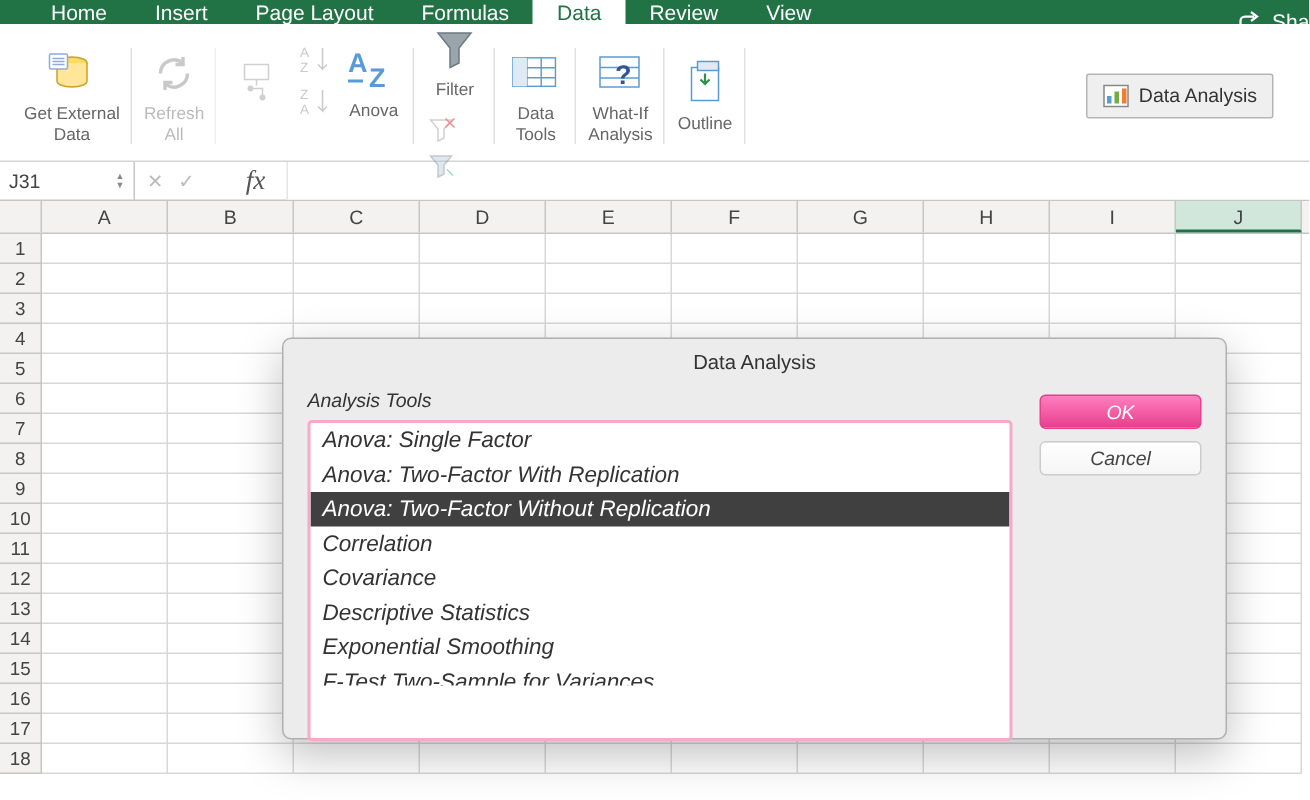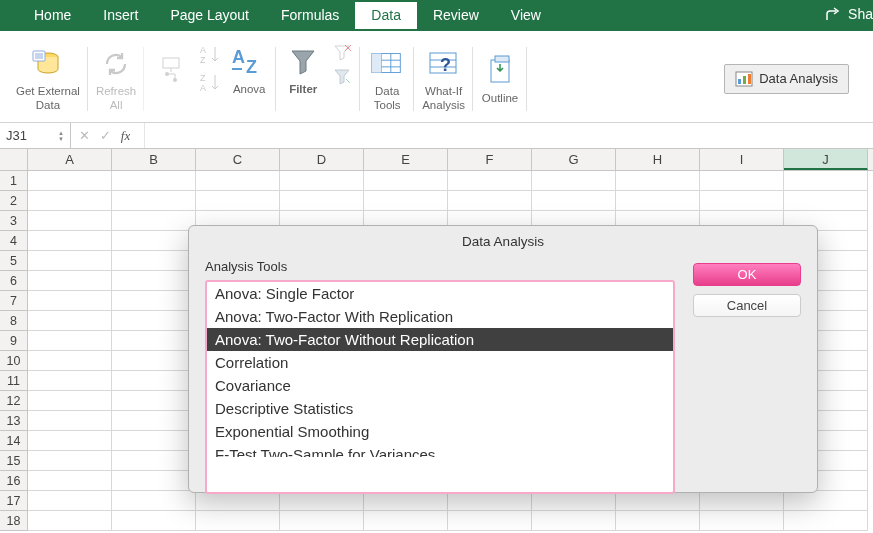--- a/index.html
+++ b/index.html
@@ -1,58 +1,58 @@
 <!DOCTYPE html>
 <html><head>
 <meta charset="utf-8">
 <style>
   * { box-sizing: border-box; margin: 0; padding: 0; font-family: -apple-system, "Helvetica Neue", Arial, sans-serif; }
   body { width: 873px; height: 533px; overflow: hidden; background: #fff; font-size: 13px; color: #444; }
   
   
-  .tabs { display: flex; align-items: center; background: #217346; height: 31px; padding-left: 18px; position: relative; }
+  .tabs { display: flex; align-items: center; background: #217346; height: 16px; padding-left: 18px; position: relative; }
   .tab { padding: 0 16px; height: 27px; line-height: 27px; color: #fff; font-size: 14px; cursor: pointer; }
   .tab.active { background: #fff; color: #217346; }
   .share-area { position: absolute; right: 0; top: 0; height: 27px; display: flex; align-items: center; color: #fff; font-size: 14px; padding-right: 0; }
   .share-icon { margin-right: 6px; }
   
   
   .ribbon { height: 92px; background: #fff; border-bottom: 1px solid #d4d4d4; display: flex; align-items: center; padding: 4px 8px 0 8px; }
   .group { display: flex; flex-direction: column; align-items: center; justify-content: center; height: 84px; padding: 0 8px; position: relative; }
   .group.sep::after { content:""; position:absolute; right:0; top:10px; bottom:10px; width:1px; background:#e0e0e0; }
   .group-label { font-size: 11.5px; color: #666; margin-top: 2px; text-align: center; line-height: 1.2; }
   .big-icon { width: 38px; height: 38px; display:flex; align-items:center; justify-content:center; }
   .disabled { opacity: 0.45; }
   .btn-stack { display:flex; flex-direction:column; gap:6px; align-items:center; }
   .data-analysis-btn { border:1px solid #b5b5b5; background:#efefef; padding:6px 10px; font-size:13px; color:#333; cursor:pointer; display:flex; align-items:center; gap:6px; border-radius:2px; }
   .spacer { flex:1; }
   
   
   .formula-bar { height: 26px; border-bottom: 1px solid #c6c6c6; display:flex; align-items:center; background:#fff; }
-  .name-box { width: 71px; height:26px; border-right:1px solid #c6c6c6; display:flex; align-items:center; padding:0 6px; font-size:13px; position:relative; }
+  .name-box { width: 90px; height:26px; border-right:1px solid #c6c6c6; display:flex; align-items:center; padding:0 6px; font-size:13px; position:relative; }
   .name-box-arrows { display:flex; flex-direction:column; font-size:6px; line-height:6px; color:#888; margin-left:auto; }
   .fx-controls { display:flex; align-items:center; gap:10px; padding:0 8px; color:#999; }
-  .fx-label { font-style:italic; font-family: "Times New Roman", serif; color:#555; font-size:13px; }
+  .fx-label { font-style:italic; font-family: "Times New Roman", serif; color:#555; font-size:18px;margin-left:24px; }
   .formula-input { flex:1; height:100%; border:none; outline:none; border-left:1px solid #e5e5e5; margin-left:6px; padding-left:6px; }
   
   
   .grid-area { position:relative; height: 388px; overflow:hidden; }
   .col-headers { display:flex; height:22px; border-bottom:1px solid #c6c6c6; background:#f3f2f1; }
   .corner { width:28px; border-right:1px solid #c6c6c6; }
   .col-head { width:84px; border-right:1px solid #c6c6c6; text-align:center; line-height:22px; font-size:13px; color:#444; }
   .col-head.selected { background:#d2e7db; border-bottom:2px solid #217346; }
   .rows { }
   .row { display:flex; height:20px; }
   .row-head { width:28px; border-right:1px solid #c6c6c6; border-bottom:1px solid #c6c6c6; background:#f3f2f1; text-align:center; line-height:20px; font-size:12.5px; color:#444; }
   .cell { width:84px; border-right:1px solid #d8d8d8; border-bottom:1px solid #d8d8d8; }
   
   
   .dialog { position:absolute; left:188px; top:225px; width:630px; height:268px; background:#ececec; border:1px solid #b0b0b0; border-radius:6px; box-shadow: 0 10px 30px rgba(0,0,0,0.25); }
   .dialog-title { text-align:center; font-size:13.5px; padding:8px 0 6px 0; color:#333; }
-  .dialog-body { display:flex; padding: 4px 16px 12px 16px; gap:18px; }
+  .dialog-body { display:flex; padding: 4px 16px 12px 16px; gap:18px;font-style:italic; }
   .tools-area { flex:1; }
   .tools-label { font-size:13px; margin-bottom:6px; color:#333; }
   .tools-list { background:#fff; border:2px solid #f7a9c9; border-radius:3px; height:214px; overflow:hidden; }
   .tool-item { padding:3px 8px; font-size:15px; color:#333; cursor:pointer; }
   .tool-item.selected { background:#404040; color:#fff; }
   .tool-item.cut { height:14px; overflow:hidden; }
   .dialog-buttons { width:108px; display:flex; flex-direction:column; gap:8px; padding-top:4px; }
   .dlg-btn { height:23px; border-radius:4px; font-size:13px; cursor:pointer; text-align:center; line-height:21px; border:1px solid #ccc; background: linear-gradient(#ffffff,#f5f5f5); }
   .dlg-btn.primary { background: linear-gradient(#ff7fbf,#e83e8c); color:#fff; border-color:#e83e8c; }
   
@@ -140,21 +140,21 @@
         <svg width="38" height="34" viewBox="0 0 38 34">
             <text x="2" y="18" font-size="18" fill="#5b9bd5" font-weight="bold">A</text>
             <text x="16" y="28" font-size="18" fill="#5b9bd5" font-weight="bold">Z</text>
             <path d="M2 24h10" stroke="#5b9bd5" stroke-width="2"></path>
           </svg>
       </div>
       <div class="group-label">Anova</div>
     </div>
   </div>
 
-  <div class="group sep" style="flex-direction:row; align-items:flex-start; gap:10px; padding-top:6px;font-weight:bold;">
+  <div class="group sep" style="flex-direction:column; align-items:flex-start; gap:10px; padding-top:6px;">
     <div style="display:flex;flex-direction:column;align-items:center;">
       <div class="big-icon">
         <svg width="30" height="34" viewBox="0 0 30 34">
             <path d="M4 6h22l-8 10v10l-6 3V16z" fill="#9aa5ab" stroke="#6b7a82"></path>
           </svg>
       </div>
       <div class="group-label">Filter</div>
     </div>
     <div class="btn-stack disabled">
       <span>

